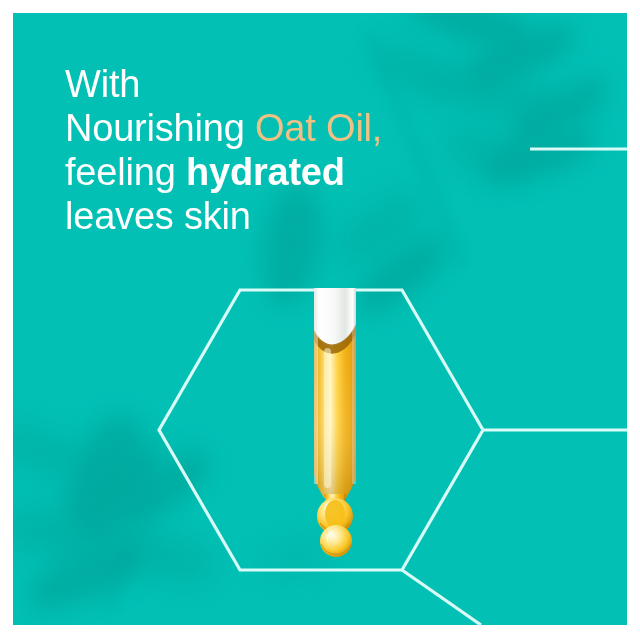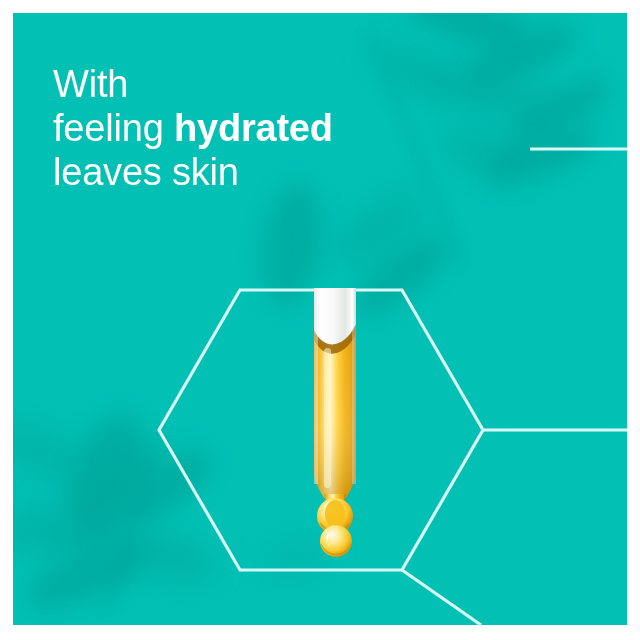--- a/index.html
+++ b/index.html
@@ -22,21 +22,21 @@
   .stem{
     position:absolute;background:#00a79c;filter:blur(7px);opacity:.6;
     border-radius:4px;pointer-events:none;
   }
 
   
   #lines{position:absolute;left:0;top:0;width:614px;height:612px;pointer-events:none;}
 
   
   #headline{
-    position:absolute;left:40px;top:49px;width:420px;
+    position:absolute;left:52px;top:49px;width:420px;
     color:#ffffff;font-size:38px;line-height:44px;font-weight:400;
     letter-spacing:-.2px;
   }
   #headline .gold{color:#efc183;}
   #headline .bold{font-weight:700;}
 
   
   #dropper{position:absolute;left:289px;top:275px;width:66px;height:270px;}
   #drop-free{position:absolute;left:306px;top:511px;width:34px;height:34px;}
 </style>
@@ -149,20 +149,23 @@
       <circle cx="17" cy="17" r="16" fill="url(#dropG2)"></circle>
       <path d="M 7 12 a 13 13 0 0 1 10 -6 a 13 13 0 0 0 -7 18 Z" fill="#ffffff" opacity=".5"></path>
       <path d="M 2 20 a 16 16 0 0 0 30 0" stroke="#c98a06" stroke-width="1.5" fill="none" opacity=".55"></path>
     </svg>
 
     <div id="headline">
       <div>
         <span>With</span>
       </div>
       <div>
+        <span>Nourishing </span><span class="gold">Oat Oil,</span>
+      </div>
+      <div>
         <span>feeling </span><span class="bold">hydrated</span>
       </div>
       <div>
         <span>leaves skin</span>
       </div>
     </div>
 
   </div>
 </div>
 

